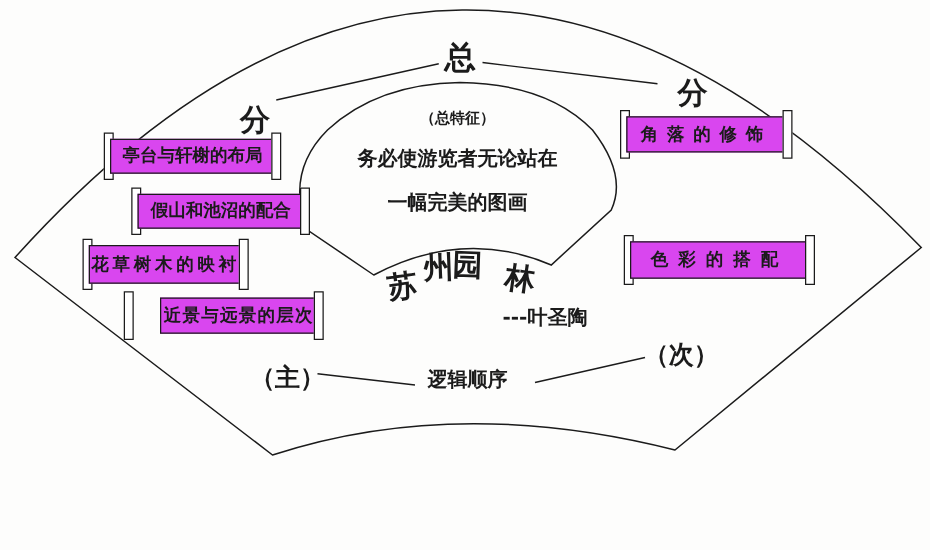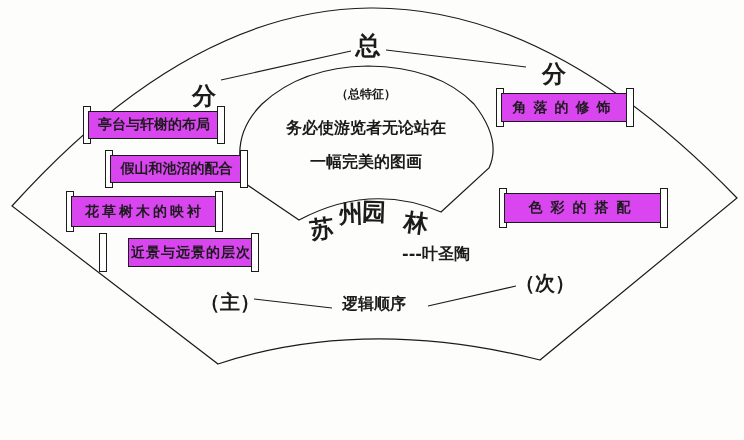--- a/index.html
+++ b/index.html
@@ -58,37 +58,37 @@
   <div class="scroll" style="left:83px;top:106px;width:142px;height:38px;text-align:center;">
     <span class="rod left"></span>
     <div class="body">亭台与轩榭的布局</div>
     <span class="rod right"></span>
   </div>
   <div class="scroll" style="left:69px;top:150px;width:143px;height:38px;margin-left:36px;">
     <span class="rod left"></span>
     <div class="body">假山和池沼的配合</div>
     <span class="rod right"></span>
   </div>
-  <div class="scroll" style="left:66px;top:191px;width:133px;height:41px;padding-left:24px;">
+  <div class="scroll" style="left:66px;top:191px;width:133px;height:41px;">
     <span class="rod left"></span>
     <div class="body" style="letter-spacing:3px;">花草树木的映衬</div>
     <span class="rod right"></span>
   </div>
   <div class="scroll" style="left:99px;top:233px;width:160px;height:39px;">
     <span class="rod left"></span>
     <div class="body" style="letter-spacing:1px;margin-left:24px;">近景与远景的层次</div>
     <span class="rod right"></span>
   </div>
 
   <div class="scroll" style="left:496px;top:88px;width:138px;height:39px;">
     <span class="rod left"></span>
     <div class="body" style="letter-spacing:7px;">角落的修饰</div>
     <span class="rod right"></span>
   </div>
-  <div class="scroll" style="left:499px;top:188px;width:153px;height:40px;padding-left:16px;">
+  <div class="scroll" style="left:499px;top:188px;width:153px;height:40px;">
     <span class="rod left"></span>
     <div class="body" style="letter-spacing:8px;">色彩的搭配</div>
     <span class="rod right"></span>
   </div>
 
   <div class="lbl" style="left:200px;top:289px;font-size:20px;">（主）</div>
   <div class="lbl" style="left:342px;top:294px;font-size:16px;">逻辑顺序</div>
   <div class="lbl" style="left:515px;top:270px;font-size:20px;">（次）</div>
 
 </div>

